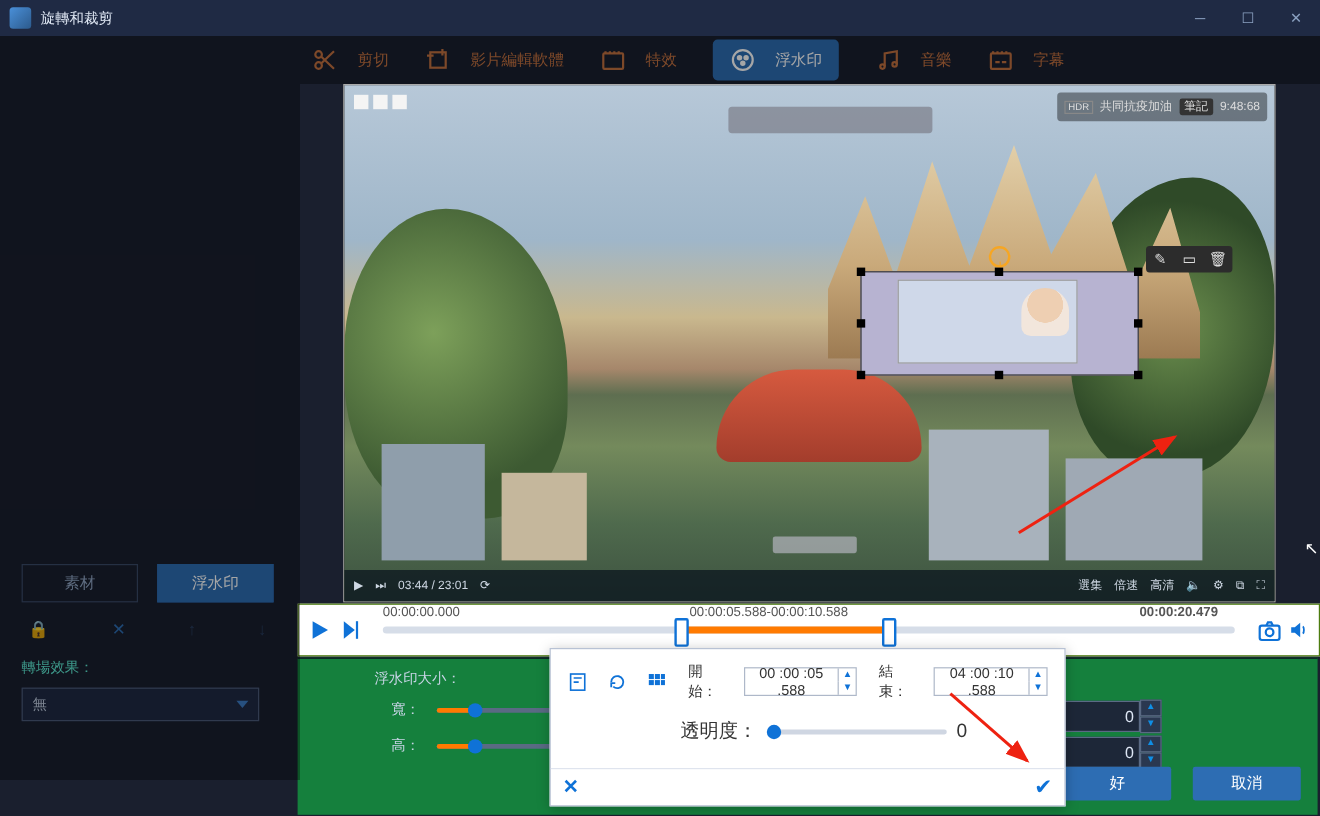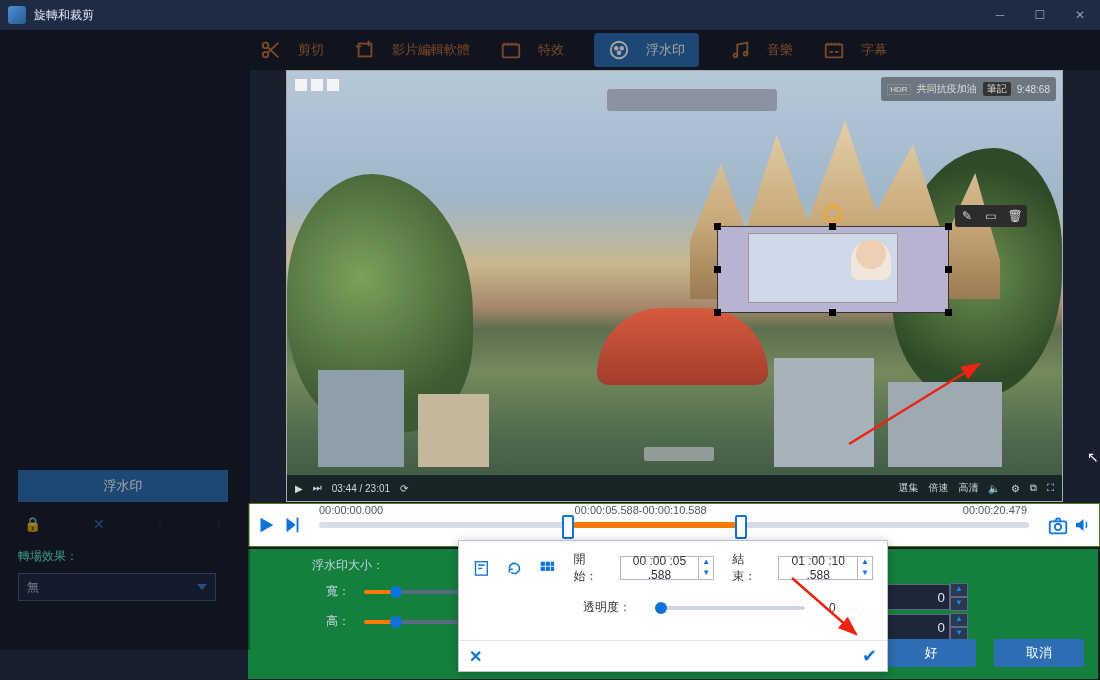--- a/index.html
+++ b/index.html
@@ -89,21 +89,21 @@
 
   
   .dlg{position:absolute;left:458px;top:540px;width:428px;height:130px;background:#fff;border:1px solid #b8c2d4;box-shadow:0 2px 10px rgba(0,0,0,.25);z-index:20;color:#333;}
   .dlg .row1{display:flex;align-items:center;gap:16px;padding:10px 14px 6px;}
   .dlg .ibtn{width:20px;height:20px;color:#0f72d7;cursor:pointer;display:flex;align-items:center;justify-content:center;}
   .dlg .lbl{font-size:12px;color:#333;margin-left:2px;}
   .dlg .tfield{width:110px;height:22px;border:1px solid #aeb8c9;display:flex;align-items:center;}
   .dlg .tfield span{flex:1;text-align:center;font-size:12px;}
   .dlg .tfield .sbtns2{display:flex;flex-direction:column;}
   .dlg .tfield .sb2{width:14px;height:11px;border-left:1px solid #aeb8c9;color:#0f72d7;font-size:8px;text-align:center;line-height:9px;cursor:pointer;}
-  .dlg .row2{display:flex;align-items:center;gap:24px;padding:8px 14px;font-size:12px;color:#333;}
+  .dlg .row2{display:flex;align-items:center;gap:8px;padding:8px 14px;font-size:16px;color:#333;}
   .dlg .slider{width:150px;height:4px;background:#cfd6e2;border-radius:2px;position:relative;}
   .dlg .slider .knob{position:absolute;left:0;top:-4px;width:12px;height:12px;border-radius:50%;background:#0f72d7;cursor:pointer;}
   .dlg .foot{position:absolute;left:0;right:0;bottom:0;height:30px;border-top:1px solid #dfe4ee;display:flex;justify-content:space-between;align-items:center;padding:0 10px;}
   .dlg .foot .x{color:#0f72d7;font-size:16px;cursor:pointer;font-weight:bold;}
   .dlg .foot .ck{color:#0f72d7;font-size:18px;cursor:pointer;}
   .arrow2{position:absolute;left:786px;top:572px;width:80px;height:70px;pointer-events:none;z-index:30;}
 </style>
 </head>
 <body>
 
@@ -235,20 +235,21 @@
     <span>高清</span>
     <span>🔈</span>
     <span>⚙</span>
     <span>⧉</span>
     <span>⛶</span>
   </div>
 </div>
 
 <div class="leftpanel">
   <div class="segbtns">
+    <div class="segbtn">素材</div>
     <div class="segbtn active">浮水印</div>
   </div>
   <div class="iconrow">
     <span class="on">🔒</span>
     <span class="on">✕</span>
     <span>↑</span>
     <span>↓</span>
   </div>
   <div class="tfx">轉場效果：</div>
   <div class="selectbox">
@@ -261,21 +262,21 @@
   <div class="pbtn"><svg viewBox="0 0 24 24" fill="#0f72d7">
         <path d="M6 4l14 8-14 8z"></path>
       </svg></div>
   <div class="pbtn2"><svg viewBox="0 0 24 24" fill="#0f72d7">
         <path d="M6 4l10 8-10 8z"></path>
         <rect x="17" y="4" width="2" height="16"></rect>
       </svg></div>
   <div class="track">
     <span class="t-lbl" style="left:0;">00:00:00.000</span>
     <span class="t-lbl" style="left:36%;">00:00:05.588-00:00:10.588</span>
-    <span class="t-lbl" style="right:2px;">00:00:20.479</span>
+    <span class="t-lbl" style="right:14px;font-weight:bold;">00:00:20.479</span>
     <div class="sel"></div>
     <div class="hdl" style="left:34.2%;"></div>
     <div class="hdl" style="left:58.6%;"></div>
   </div>
   <div class="camera"><svg viewBox="0 0 24 24" fill="none" stroke="#0f72d7" stroke-width="2">
         <rect x="3" y="7" width="18" height="13" rx="2"></rect>
         <circle cx="12" cy="13" r="3.5"></circle>
         <path d="M9 7l1.5-3h3L15 7"></path>
       </svg></div>
   <div class="spk"><svg viewBox="0 0 24 24" fill="#0f72d7">
@@ -347,21 +348,21 @@
     <span class="lbl">開始：</span>
     <div class="tfield">
       <span>00 :00 :05 .588</span>
       <div class="sbtns2">
           <div class="sb2">▲</div>
           <div class="sb2">▼</div>
         </div>
     </div>
     <span class="lbl">結束：</span>
     <div class="tfield">
-      <span>01 :00 :10 .588</span>
+      <span>04 :00 :10 .588</span>
       <div class="sbtns2">
           <div class="sb2">▲</div>
           <div class="sb2">▼</div>
         </div>
     </div>
   </div>
   <div class="row2">
     <span style="width:86px;"></span>
     <span>透明度：</span>
     <div class="slider">

